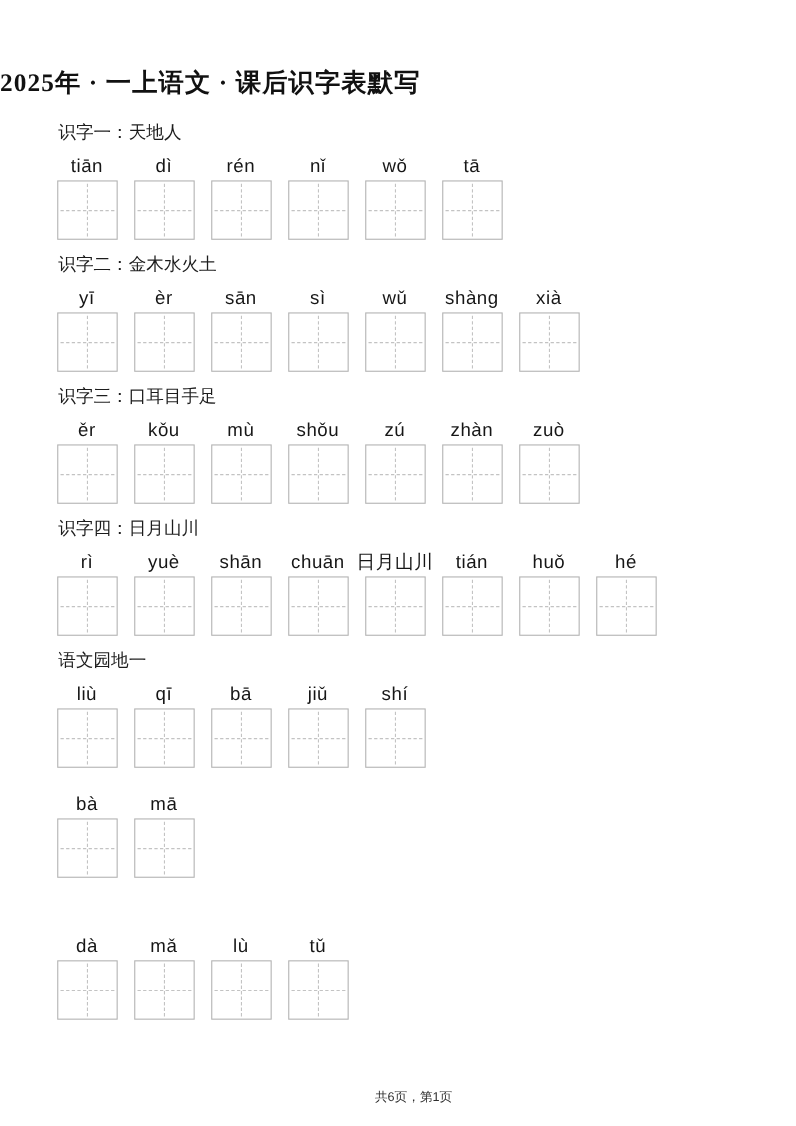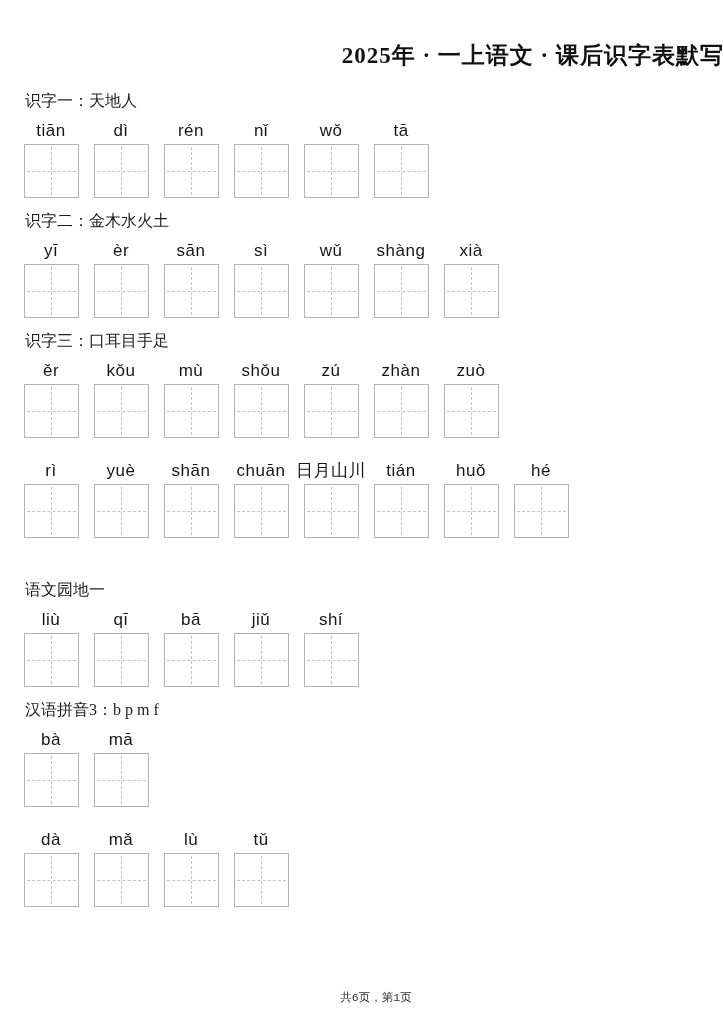--- a/index.html
+++ b/index.html
@@ -13,34 +13,34 @@
   .page{
     width:724px;height:1024px;
     background:var(--page-bg);
     position:relative;
     margin:0 auto;
     overflow:hidden;
     font-family:"Liberation Sans","DejaVu Sans",sans-serif;
     color:var(--text);
   }
   .title{
-    padding-top:40px;
-    text-align:right;
+    padding-top:60px;
+    text-align:left;
     font-family:"Liberation Serif","DejaVu Serif",serif;
     font-size:23px;
     font-weight:700;
     letter-spacing:1px;
     color:#111;
   }
   .sections{
     margin-top:20px;
   }
   .section{
     height:120px;
-    margin-left:20px;
+    margin-left:48px;
   }
   .section-header{
     margin-left:5px;
     height:20px;
     line-height:20px;
     font-family:"Liberation Serif","DejaVu Serif",serif;
     font-size:16px;
     color:#1c1c1c;
   }
   .units{
@@ -80,21 +80,21 @@
     position:absolute;
     top:2px;bottom:2px;left:50%;
     margin-left:-0.5px;
     border-left:1px dashed var(--grid-dash);
   }
   .footer{
     position:absolute;
     left:0;right:0;
     bottom:19px;
     text-align:center;
-    font-family:Liberation Mono, monospace;
+    font-family:Liberation Sans, sans-serif;
     font-size:11.5px;
     color:#2e2e2e;
     margin-left:28px;
   }
 </style>
 </head>
 <body>
 
 <div class="page">
   <h1 class="title">2025年 · 一上语文 · 课后识字表默写</h1>
@@ -268,20 +268,21 @@
     <div class="pinyin">zuò</div>
     <div class="box">
       <div class="hline"></div>
       <div class="vline"></div>
     </div>
   </div>
 </div>
   </section>
 
   <section class="section">
+    <div class="section-header">识字四：日月山川</div>
     <div class="units">
   <div class="unit">
     <div class="pinyin">rì</div>
     <div class="box">
       <div class="hline"></div>
       <div class="vline"></div>
     </div>
   </div>
 
   <div class="unit">
@@ -381,21 +382,20 @@
     <div class="pinyin">shí</div>
     <div class="box">
       <div class="hline"></div>
       <div class="vline"></div>
     </div>
   </div>
 </div>
   </section>
 
   <section class="section">
-    <div class="section-header">汉语拼音3：b p m f</div>
     <div class="units">
   <div class="unit">
     <div class="pinyin">bà</div>
     <div class="box">
       <div class="hline"></div>
       <div class="vline"></div>
     </div>
   </div>
 
   <div class="unit">

